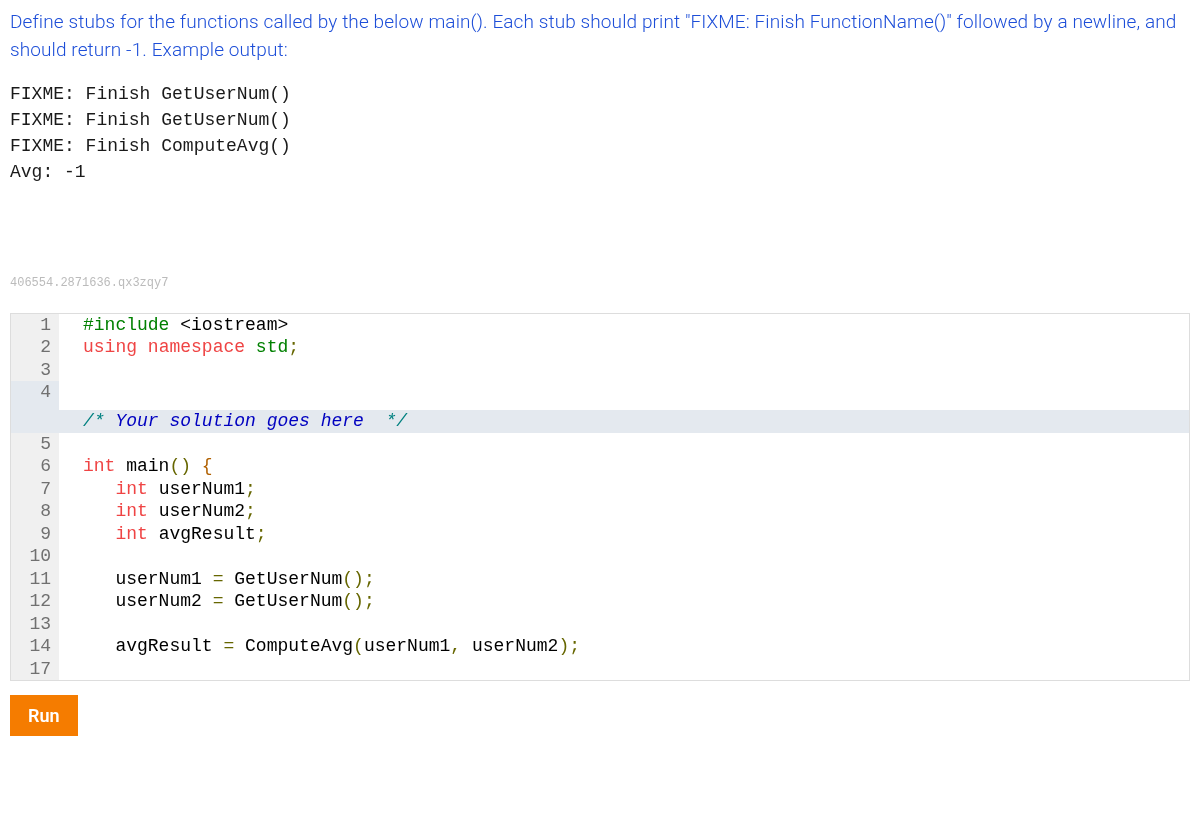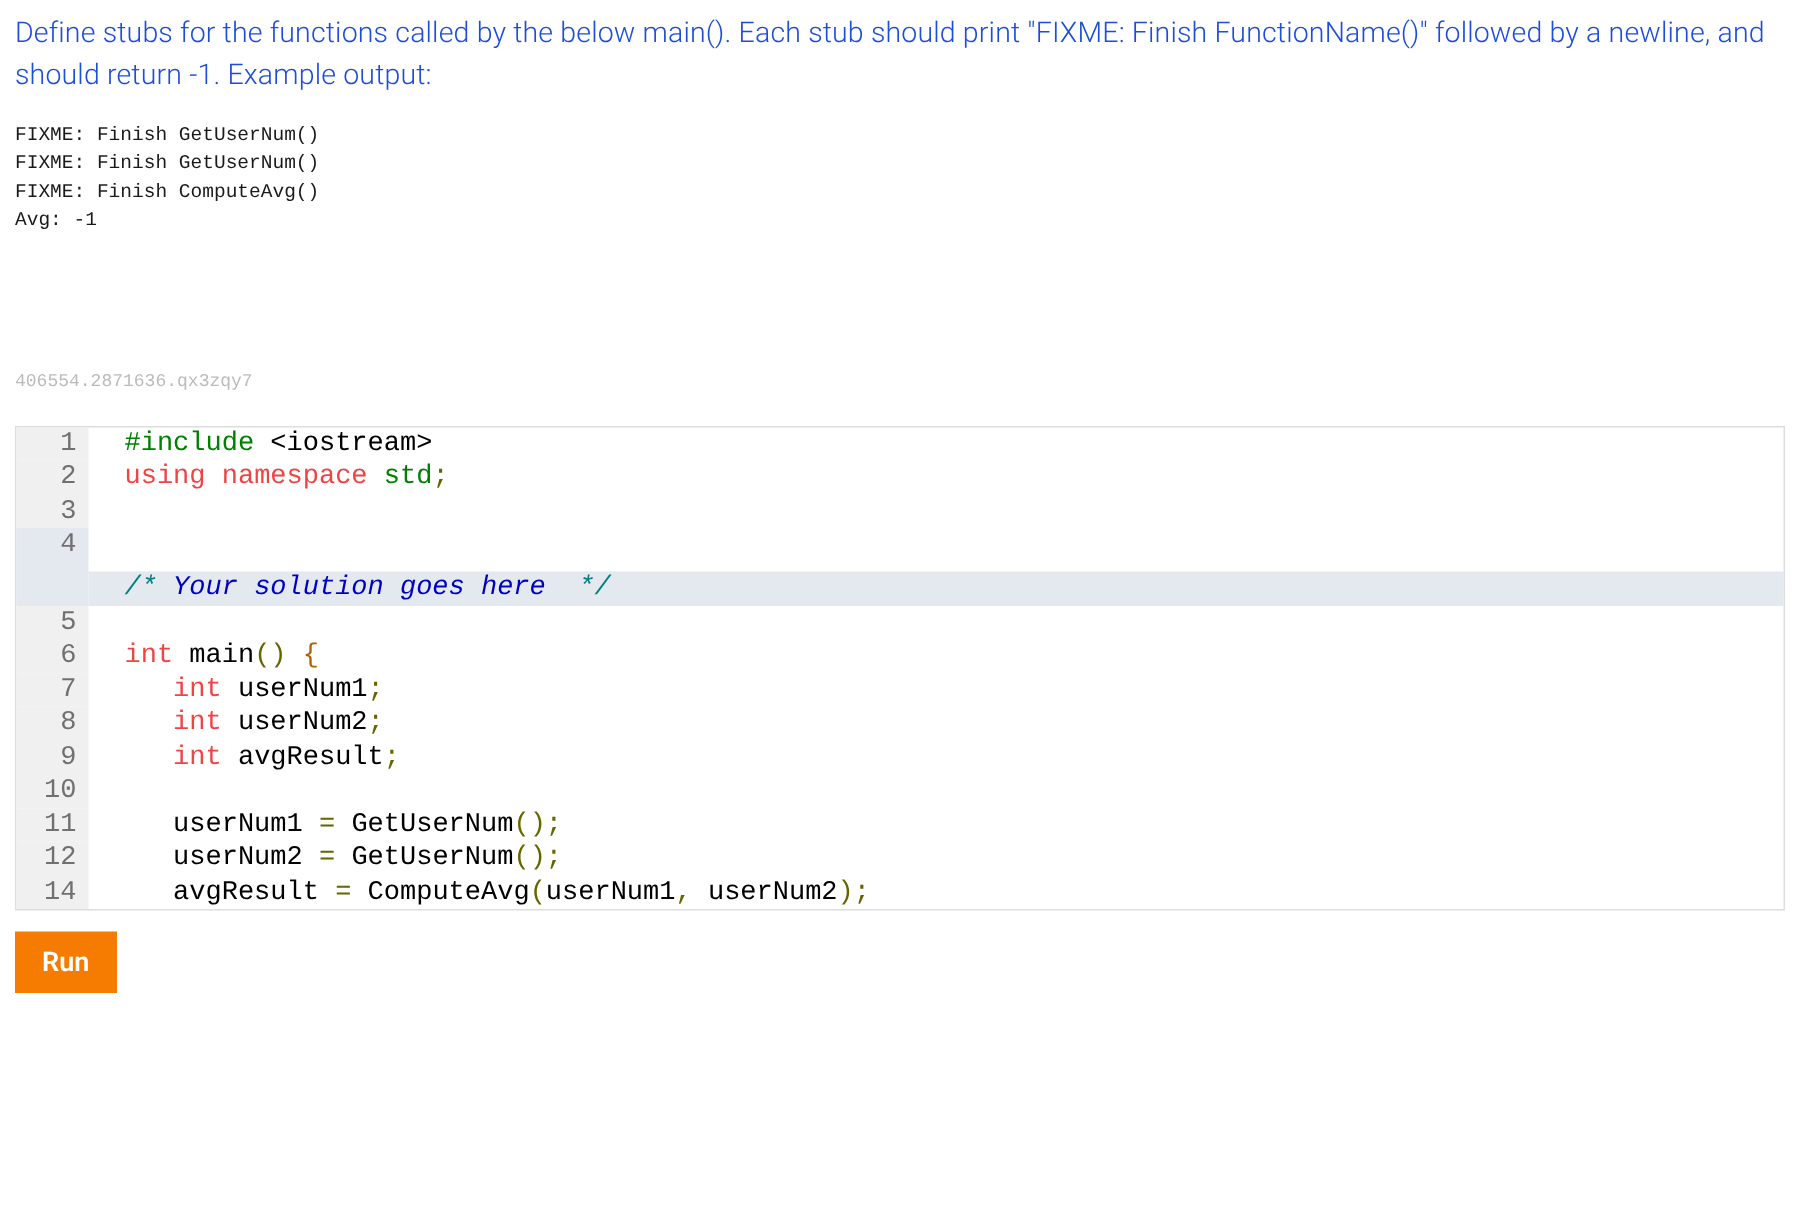--- a/index.html
+++ b/index.html
@@ -12,21 +12,21 @@
     line-height: 1.45;
     background: #fff;
   }
   .instructions {
     font-weight: 300;
     color: #1d4ed8;
     letter-spacing: 0.1px;
   }
   .example-output {
     font-family: "Courier New", Courier, monospace;
-    font-size: 13px;
+    font-size: 18px;
     color: #1a1a1a;
     white-space: pre;
     margin: 18px 0 10px 0;
     line-height: 1.45;
   }
   .watermark {
     font-size: 12px;
     color: #bbb;
     margin-top: 90px;
     margin-bottom: 20px;
@@ -147,21 +147,29 @@
     </div>
     <div class="code-row">
       <div class="gutter">11</div>
       <div class="code-line">   <span class="tok-id">userNum1</span> <span class="tok-op">=</span> <span class="tok-id">GetUserNum</span><span class="tok-punc">();</span></div>
     </div>
     <div class="code-row">
       <div class="gutter">12</div>
       <div class="code-line">   <span class="tok-id">userNum2</span> <span class="tok-op">=</span> <span class="tok-id">GetUserNum</span><span class="tok-punc">();</span></div>
     </div>
     <div class="code-row">
+      <div class="gutter">13</div>
+      <div class="code-line"></div>
+    </div>
+    <div class="code-row">
       <div class="gutter">14</div>
       <div class="code-line">   <span class="tok-id">avgResult</span> <span class="tok-op">=</span> <span class="tok-id">ComputeAvg</span><span class="tok-punc">(</span><span class="tok-id">userNum1</span><span class="tok-punc">,</span> <span class="tok-id">userNum2</span><span class="tok-punc">);</span></div>
+    </div>
+    <div class="code-row">
+      <div class="gutter">17</div>
+      <div class="code-line"></div>
     </div>
   </div>
 
 <button class="run-button">Run</button>
 
 
 
 
 </body></html>

